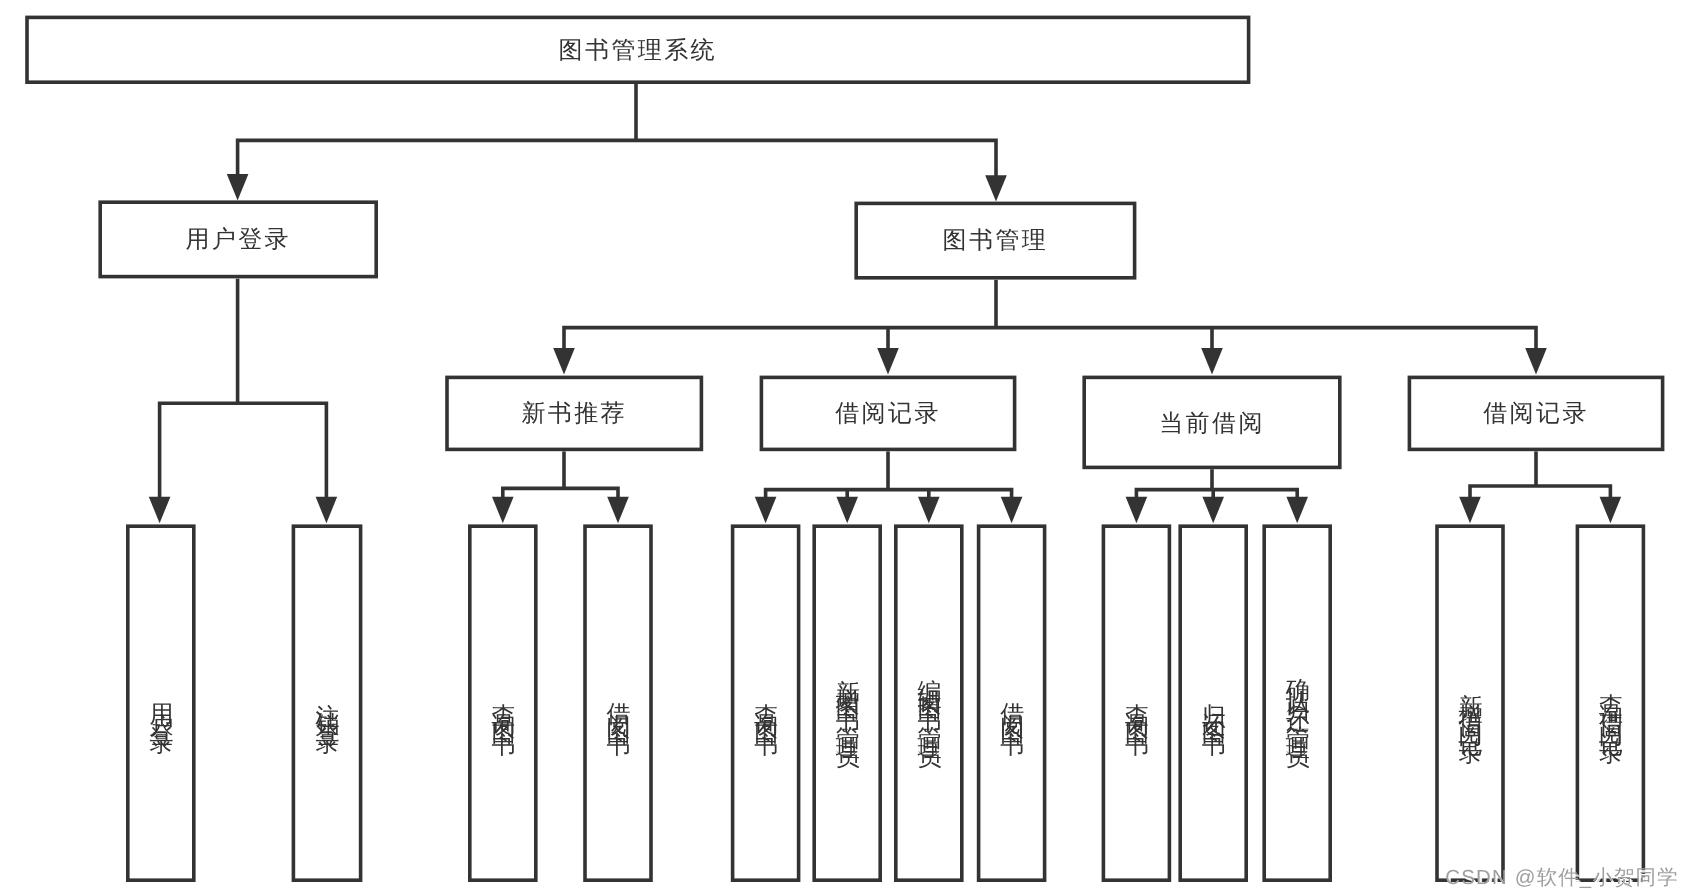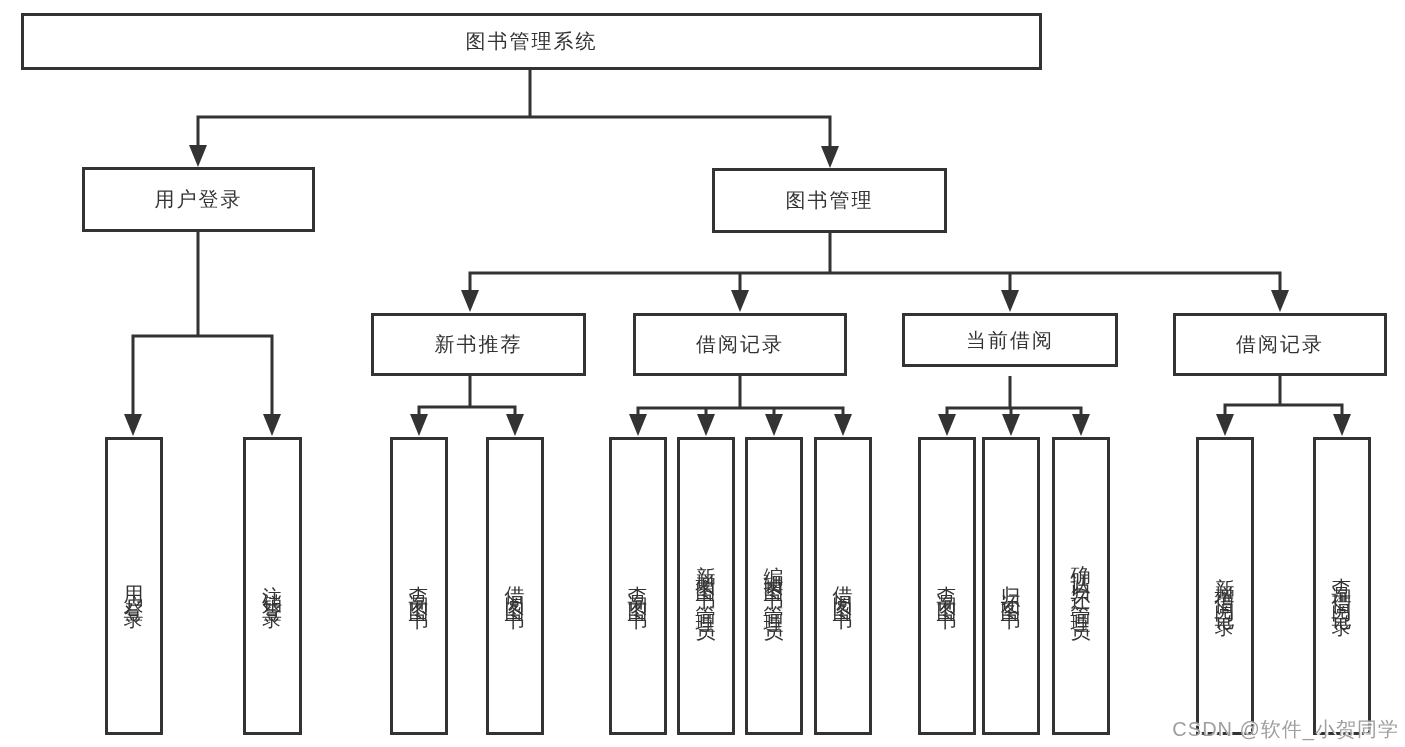--- a/index.html
+++ b/index.html
@@ -27,21 +27,21 @@
   }
   .v {
     writing-mode:vertical-rl;
     text-orientation:mixed;
     letter-spacing:8px;
     line-height:1;
   }
   #watermark {
     position:absolute;
     right:6px; bottom:4px;
-    font-size:20px;
+    font-size:17px;
     color:#9e9e9e;
     letter-spacing:1px;
     text-shadow:1px 1px 0 #ffffff, 2px 2px 0 rgba(255,255,255,0.85);
     z-index:5;
     white-space:nowrap;
   }
 </style>
 </head>
 <body>
 
@@ -80,21 +80,21 @@
     </g>
   </svg>
 
   <div class="box" style="left:21px; top:13px; width:1021px; height:57px;">图书管理系统</div>
 
   <div class="box" style="left:82px; top:167px; width:233px; height:65px;">用户登录</div>
   <div class="box" style="left:712px; top:168px; width:235px; height:65px;">图书管理</div>
 
   <div class="box" style="left:371px; top:313px; width:215px; height:63px;">新书推荐</div>
   <div class="box" style="left:633px; top:313px; width:214px; height:63px;">借阅记录</div>
-  <div class="box" style="left:902px; top:313px; width:216px; height:54px;">当前借阅</div>
+  <div class="box" style="left:902px; top:313px; width:216px; height:78px;">当前借阅</div>
   <div class="box" style="left:1173px; top:313px; width:214px; height:63px;">借阅记录</div>
 
   <div class="box v" style="left:105px; top:437px; width:58px; height:298px;">用户登录</div>
   <div class="box v" style="left:243px; top:437px; width:59px; height:298px;">注销登录</div>
 
   <div class="box v" style="left:390px; top:437px; width:58px; height:298px;">查询图书</div>
   <div class="box v" style="left:486px; top:437px; width:58px; height:298px;">借阅图书</div>
 
   <div class="box v" style="left:609px; top:437px; width:58px; height:298px;">查询图书</div>
   <div class="box v" style="left:677px; top:437px; width:58px; height:298px;">新增图书（管理员）</div>

